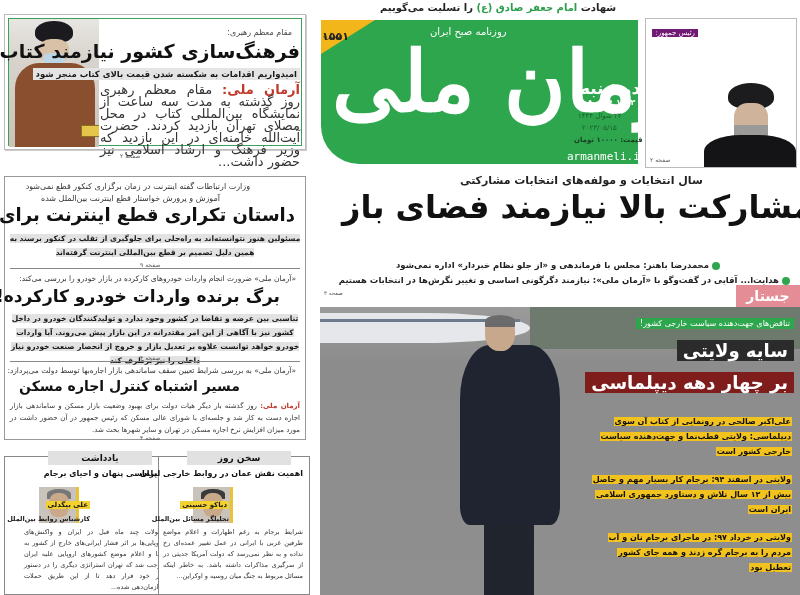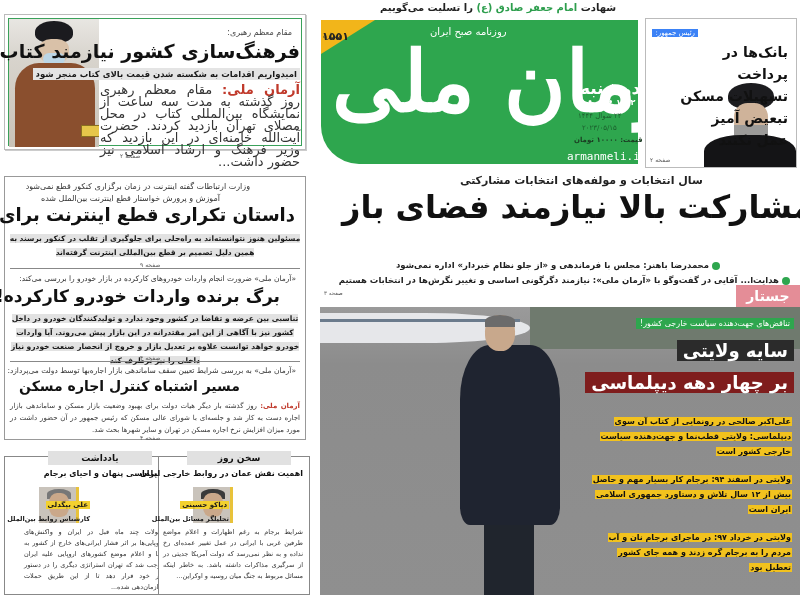--- a/index.html
+++ b/index.html
@@ -35,21 +35,21 @@
   #masthead-logo { left: 332px; top: 32px; font-family: "DejaVu Serif", serif; font-size: 84px; line-height: 100px; color: #fff; font-weight: bold; letter-spacing: -4px; }
   #date-day { left: 580px; top: 78px; font-size: 17px; color: #fff; font-weight: bold; }
   #date-shamsi { left: 575px; top: 98px; font-size: 8px; color: #fff; font-weight: bold; }
   #date-hijri { left: 578px; top: 112px; font-size: 7px; color: #1b5e2d; }
   #date-greg { left: 582px; top: 124px; font-size: 7px; color: #1b5e2d; }
   #price { left: 574px; top: 136px; font-size: 7px; color: #1b3b22; font-weight: bold; }
   #website { left: 567px; top: 150px; font-size: 11px; color: #fff; font-family: "DejaVu Sans Mono", monospace; direction: ltr; }
 
   
   #president-box { left: 645px; top: 18px; width: 152px; height: 150px; border: 1px solid #bbb; background: #fff; overflow: hidden; }
-  #president-kicker { right: 98px; top: 10px; font-size: 7px; color: #fff; background: #3b82f6; padding: 0 3px; white-space: nowrap; }
+  #president-kicker { right: 98px; top: 10px; font-size: 7px; color: #fff; background: #701a75; padding: 0 3px; white-space: nowrap; }
   #president-title { right: 8px; top: 22px; width: 110px; font-size: 14px; font-weight: bold; line-height: 22px; color: #111; text-align: right; }
   #president-photo { left: 40px; top: 50px; width: 110px; height: 100px; }
   #president-photo .turban { position:absolute; left:42px; top:14px; width:46px; height:26px; background:#1c1c1f; border-radius:50% 50% 40% 40%; }
   #president-photo .face { position:absolute; left:48px; top:34px; width:34px; height:34px; background:#cfb39a; border-radius:40%; }
   #president-photo .beard { position:absolute; left:48px; top:56px; width:34px; height:16px; background:#9b9a98; border-radius:0 0 40% 40%; }
   #president-photo .robe { position:absolute; left:18px; top:66px; width:92px; height:40px; background:#141416; border-radius:40% 40% 0 0; }
   #president-ref { left: 650px; top: 156px; }
 
   
   #konkur-box { left: 4px; top: 176px; width: 302px; height: 264px; border: 1px solid #999; background: #fff; }
@@ -155,21 +155,20 @@
 <div id="website" class="abs">armanmeli.ir</div>
 
 <div id="president-box" class="abs">
   <div id="president-photo" class="abs">
     <div class="turban"></div>
       <div class="face"></div>
       <div class="beard"></div>
       <div class="robe"></div>
   </div>
   <div id="president-kicker" class="abs">رئیس جمهور:</div>
-  <div id="president-title" class="abs">بانک‌ها در پرداخت تسهیلات مسکن تبعیض آمیز عمل نکنند</div>
 </div>
 <div id="president-ref" class="abs pageref">صفحه ۲</div>
 
 <div id="konkur-box" class="abs"></div>
 <div id="konkur-pre1" class="abs" style="right:550px">وزارت ارتباطات گفته اینترنت در زمان برگزاری کنکور قطع نمی‌شود</div>
 <div id="konkur-pre2" class="abs" style="right:580px">آموزش و پرورش خواستار قطع اینترنت بین‌الملل شده</div>
 <div id="konkur-title" class="abs" style="right:505px">داستان تکراری قطع اینترنت برای کنکور</div>
 <div id="konkur-sub" class="abs" style="right:498px"><span>مسئولین هنوز نتوانسته‌اند به راه‌حلی برای جلوگیری از تقلب در کنکور برسند به همین دلیل تصمیم بر قطع بین‌المللی اینترنت گرفته‌اند</span></div>
 <div id="konkur-ref" class="abs pageref">صفحه ۹</div>
 <div id="div1" class="abs divider"></div>

